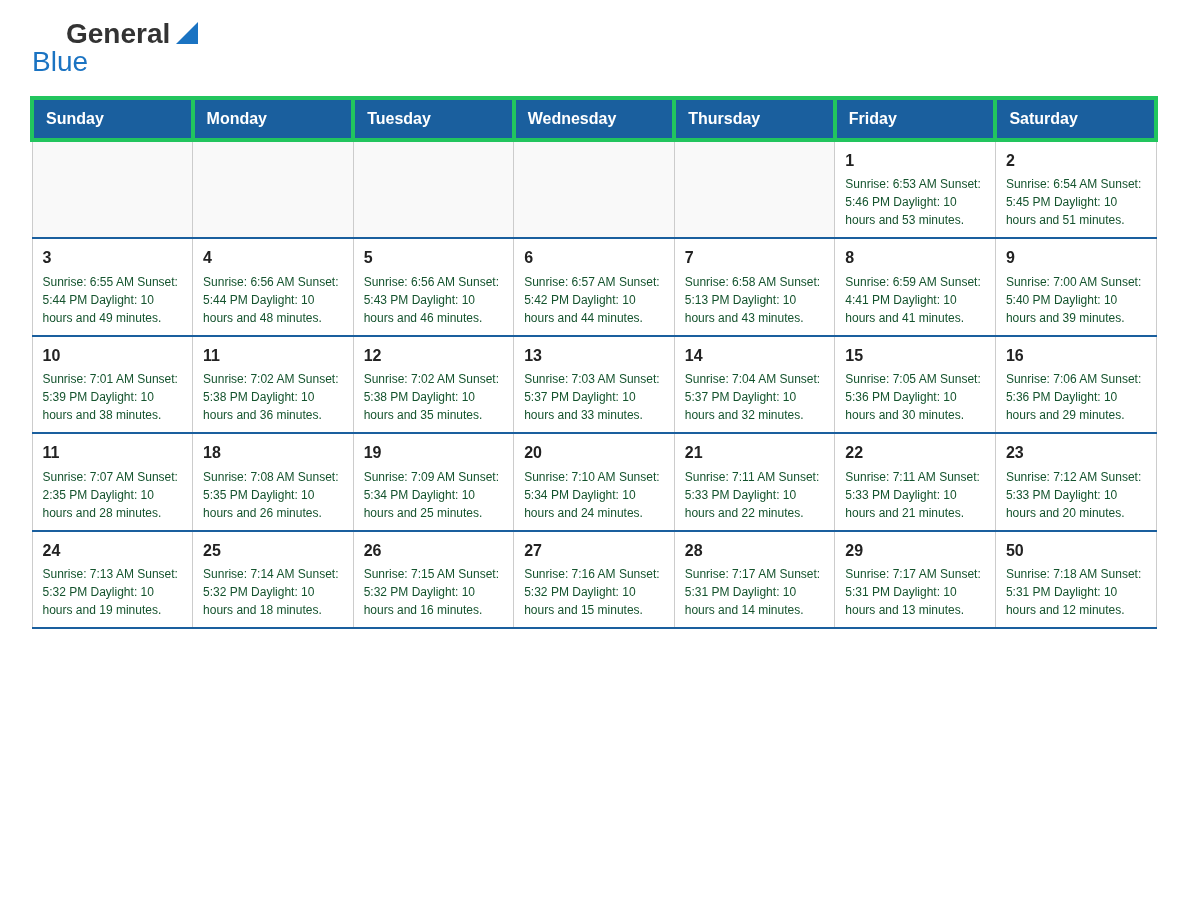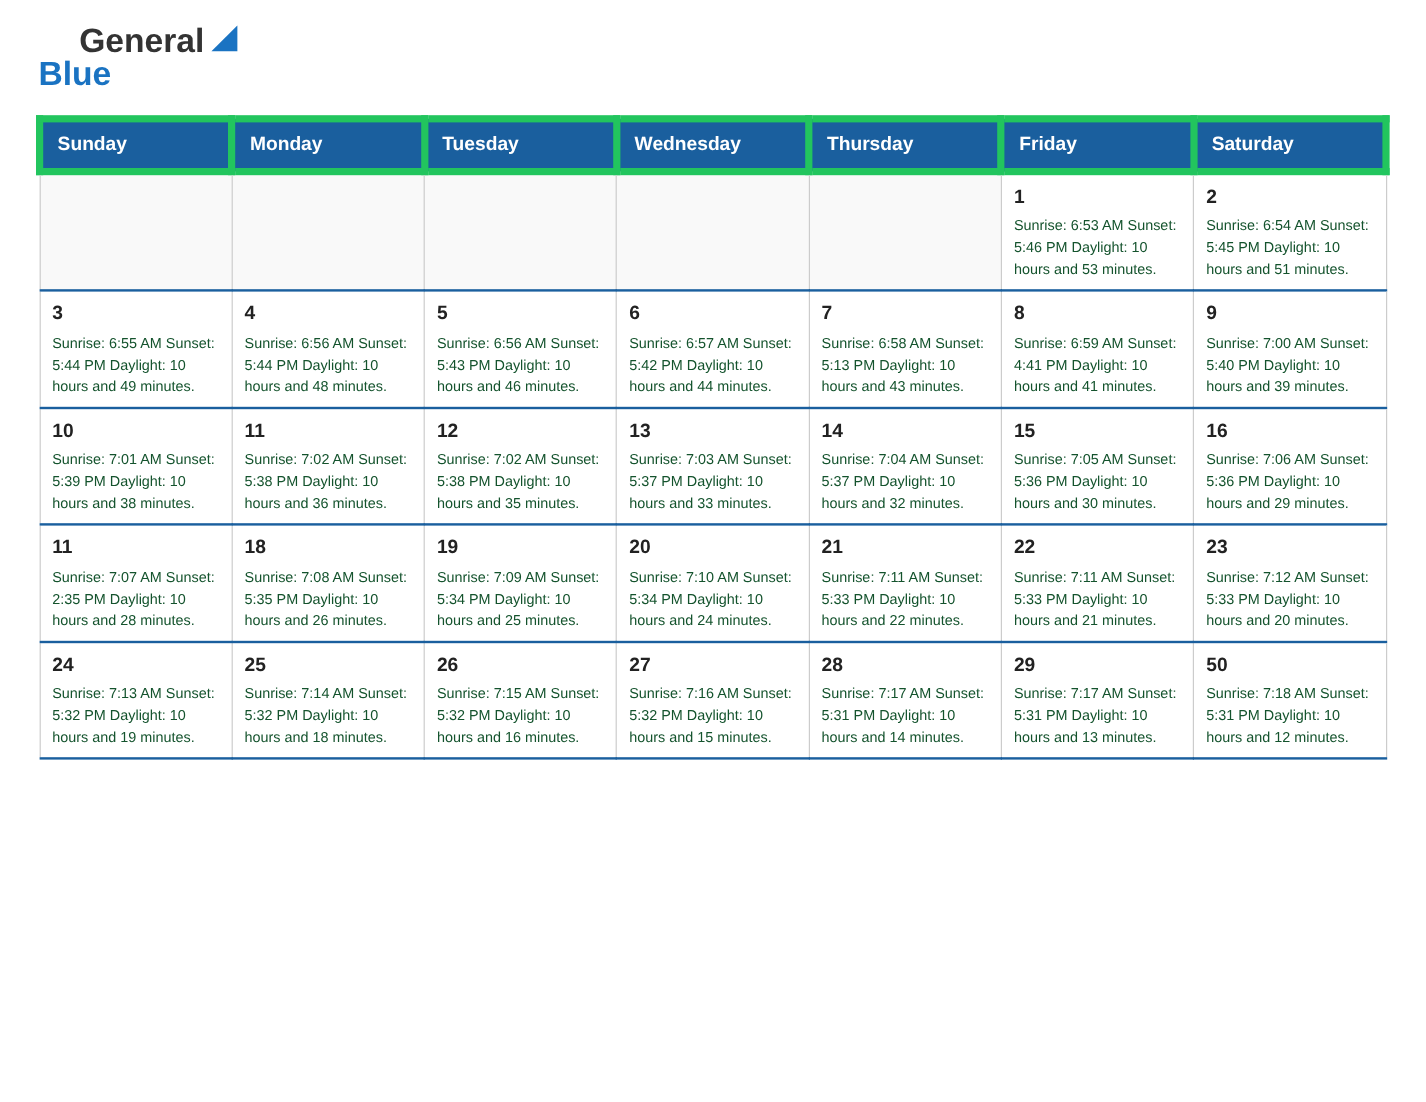--- a/index.html
+++ b/index.html
@@ -55,21 +55,21 @@
       width: 100%;
       border-collapse: collapse;
     }
     .calendar thead tr th {
       background: #1a5f9e;
       color: #fff;
       font-size: 16px;
       font-weight: 600;
       padding: 10px 12px;
       text-align: left;
-      border: 6px solid #22c55e;
+      border: 4px solid #22c55e;
     }
     .calendar tbody tr td {
       vertical-align: top;
       padding: 8px 10px;
       border: 1px solid #ccc;
       width: 14.28%;
       min-height: 90px;
       font-size: 12.5px;
       color: #333;
       line-height: 1.4;
@@ -99,21 +99,21 @@
 <div class="header">
   <div class="logo">
     <div style="display:flex; align-items:flex-end; gap:4px;margin-left:36px;">
       <span class="logo-general">General</span>
       <div style="display:inline-block; margin-left:2px;">
         <svg width="22" height="22" viewBox="0 0 22 22">
           <polygon points="0,22 22,22 22,0" fill="#1a73c2"></polygon>
         </svg>
       </div>
     </div>
-    <span class="logo-blue" style="color:#1a73c2; font-size:28px; font-weight:bold; margin-left: 2px;">Blue</span>
+    <span class="logo-blue" style="color:#1a73c2; font-size:28px; font-weight:normal; margin-left: 2px;">Blue</span>
   </div>
 </div>
 
 <table class="calendar">
   <thead>
     <tr>
     <th>Sunday</th>
         <th>Monday</th>
         <th>Tuesday</th>
         <th>Wednesday</th>

